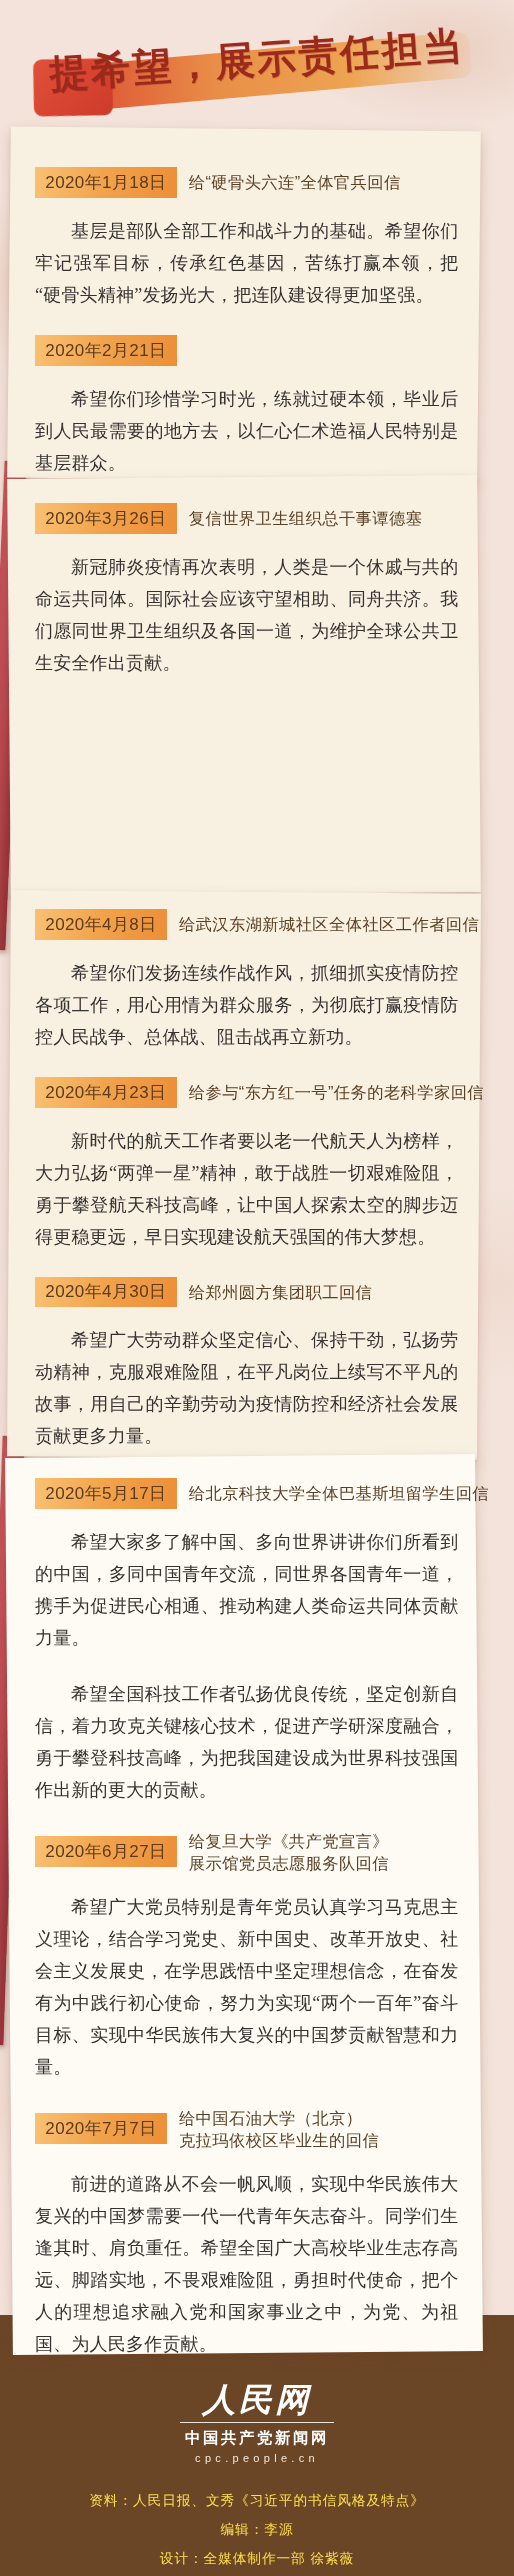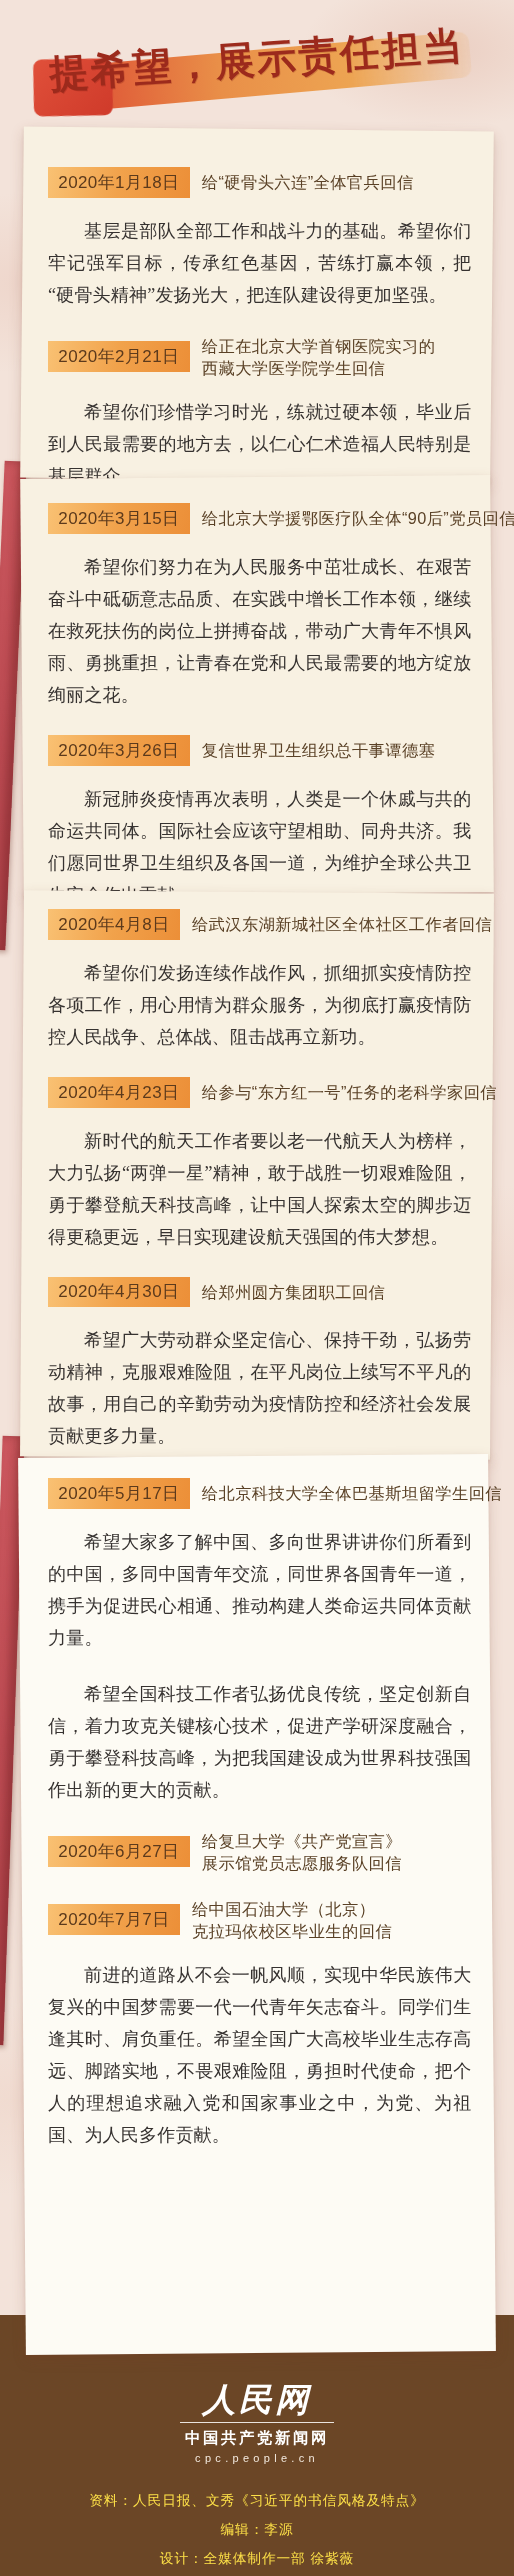--- a/index.html
+++ b/index.html
@@ -37,21 +37,21 @@
   .ribbon{
     position:absolute;width:22px;
     background:linear-gradient(180deg,#cb575e 0%,#bd4c53 50%,#b2454c 100%);
     box-shadow:inset -6.9px 0 8.6px rgba(96,22,24,.38), 1.7px 2.6px 5.1px rgba(100,40,30,.35);
     z-index:1;
   }
   .ribbon-1{left:-6px;top:461px;height:489px;transform:rotate(2.5deg);}
   .ribbon-2{left:-7.7px;top:1436px;height:609px;transform:rotate(2deg);}
 
   
-  .card{position:absolute;left:22px;width:470px;z-index:2;}
+  .card{position:absolute;left:9px;width:470px;z-index:2;}
   .card-bg{
     position:absolute;inset:0;background:#f8f1e2;
     box-shadow:0 5.1px 13.7px rgba(120,60,40,.20), 0 1.7px 3.4px rgba(120,60,40,.12);
   }
   .card-1 .card-bg{transform:rotate(.6deg);}
   .card-2 .card-bg{transform:rotate(-.5deg);}
   .card-3 .card-bg{transform:rotate(.4deg);}
   .card-4 .card-bg{transform:rotate(-.5deg);background:#fdfbf4;}
   .card-content{position:relative;padding:0 20.6px 0 26px;}
 
@@ -115,45 +115,31 @@
             <span>给“硬骨头六连”全体官兵回信</span>
 
           </h2>
         </div>
         <p class="entry-body">基层是部队全部工作和战斗力的基础。希望你们牢记强军目标，传承红色基因，苦练打赢本领，把“硬骨头精神”发扬光大，把连队建设得更加坚强。</p>
       </article>
 
       <article class="entry">
         <div class="entry-head">
           <span class="date-badge">2020年2月21日</span>
-          <h2 class="entry-title">
-            <span>给正在北京大学首钢医院实习的</span>
-            <span>西藏大学医学院学生回信</span>
-          </h2>
         </div>
         <p class="entry-body">希望你们珍惜学习时光，练就过硬本领，毕业后到人民最需要的地方去，以仁心仁术造福人民特别是基层群众。</p>
       </article>
 
     </div>
   </section>
 
   <section class="card card-2" style="top:477px;height:417px;">
     <div class="card-bg"></div>
     <div class="card-content">
 
-      <article class="entry">
-        <div class="entry-head">
-          <span class="date-badge">2020年3月15日</span>
-          <h2 class="entry-title">
-            <span>给北京大学援鄂医疗队全体“90后”党员回信</span>
-
-          </h2>
-        </div>
-        <p class="entry-body">希望你们努力在为人民服务中茁壮成长、在艰苦奋斗中砥砺意志品质、在实践中增长工作本领，继续在救死扶伤的岗位上拼搏奋战，带动广大青年不惧风雨、勇挑重担，让青春在党和人民最需要的地方绽放绚丽之花。</p>
-      </article>
 
       <article class="entry">
         <div class="entry-head">
           <span class="date-badge">2020年3月26日</span>
           <h2 class="entry-title">
             <span>复信世界卫生组织总干事谭德塞</span>
 
           </h2>
         </div>
         <p class="entry-body">新冠肺炎疫情再次表明，人类是一个休戚与共的命运共同体。国际社会应该守望相助、同舟共济。我们愿同世界卫生组织及各国一道，为维护全球公共卫生安全作出贡献。</p>
@@ -222,20 +208,21 @@
       </article>
 
       <article class="entry">
         <div class="entry-head">
           <span class="date-badge">2020年6月27日</span>
           <h2 class="entry-title">
             <span>给复旦大学《共产党宣言》</span>
             <span>展示馆党员志愿服务队回信</span>
           </h2>
         </div>
+        <p class="entry-body">希望广大党员特别是青年党员认真学习马克思主义理论，结合学习党史、新中国史、改革开放史、社会主义发展史，在学思践悟中坚定理想信念，在奋发有为中践行初心使命，努力为实现“两个一百年”奋斗目标、实现中华民族伟大复兴的中国梦贡献智慧和力量。</p>
       </article>
 
       <article class="entry">
         <div class="entry-head">
           <span class="date-badge">2020年7月7日</span>
           <h2 class="entry-title">
             <span>给中国石油大学（北京）</span>
             <span>克拉玛依校区毕业生的回信</span>
           </h2>
         </div>

